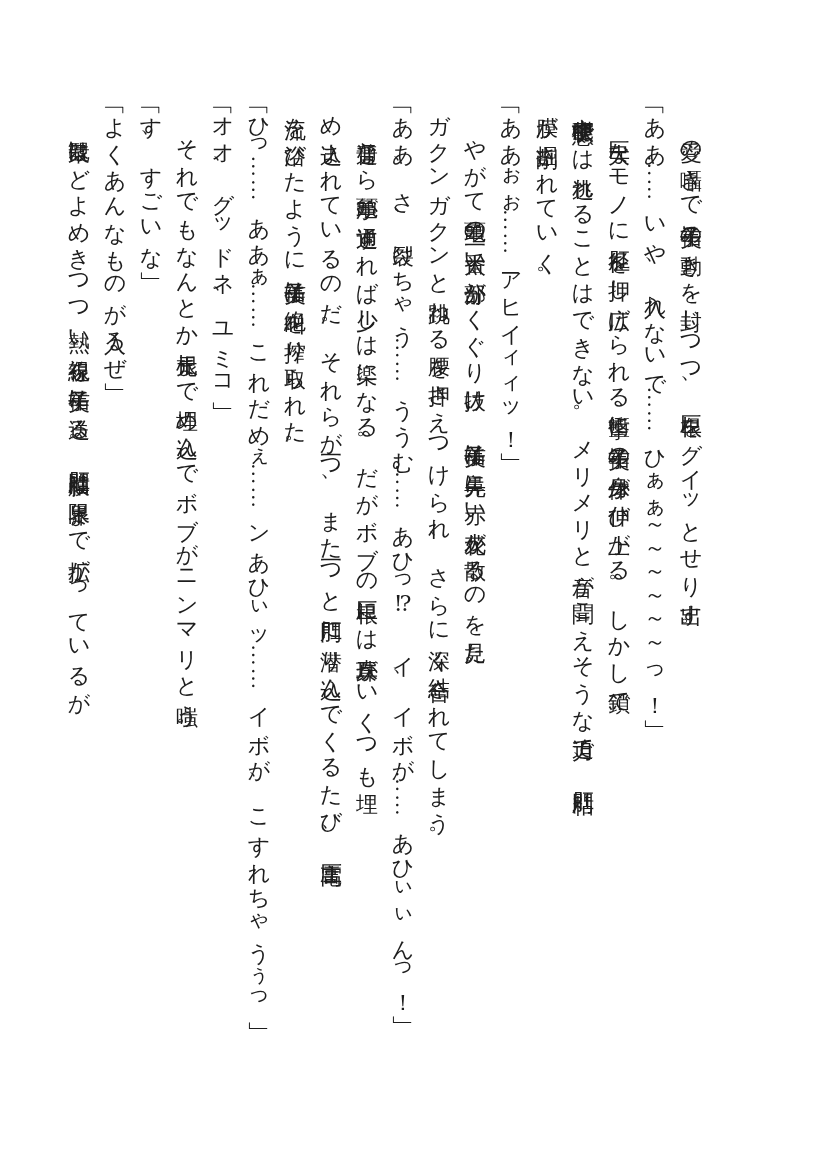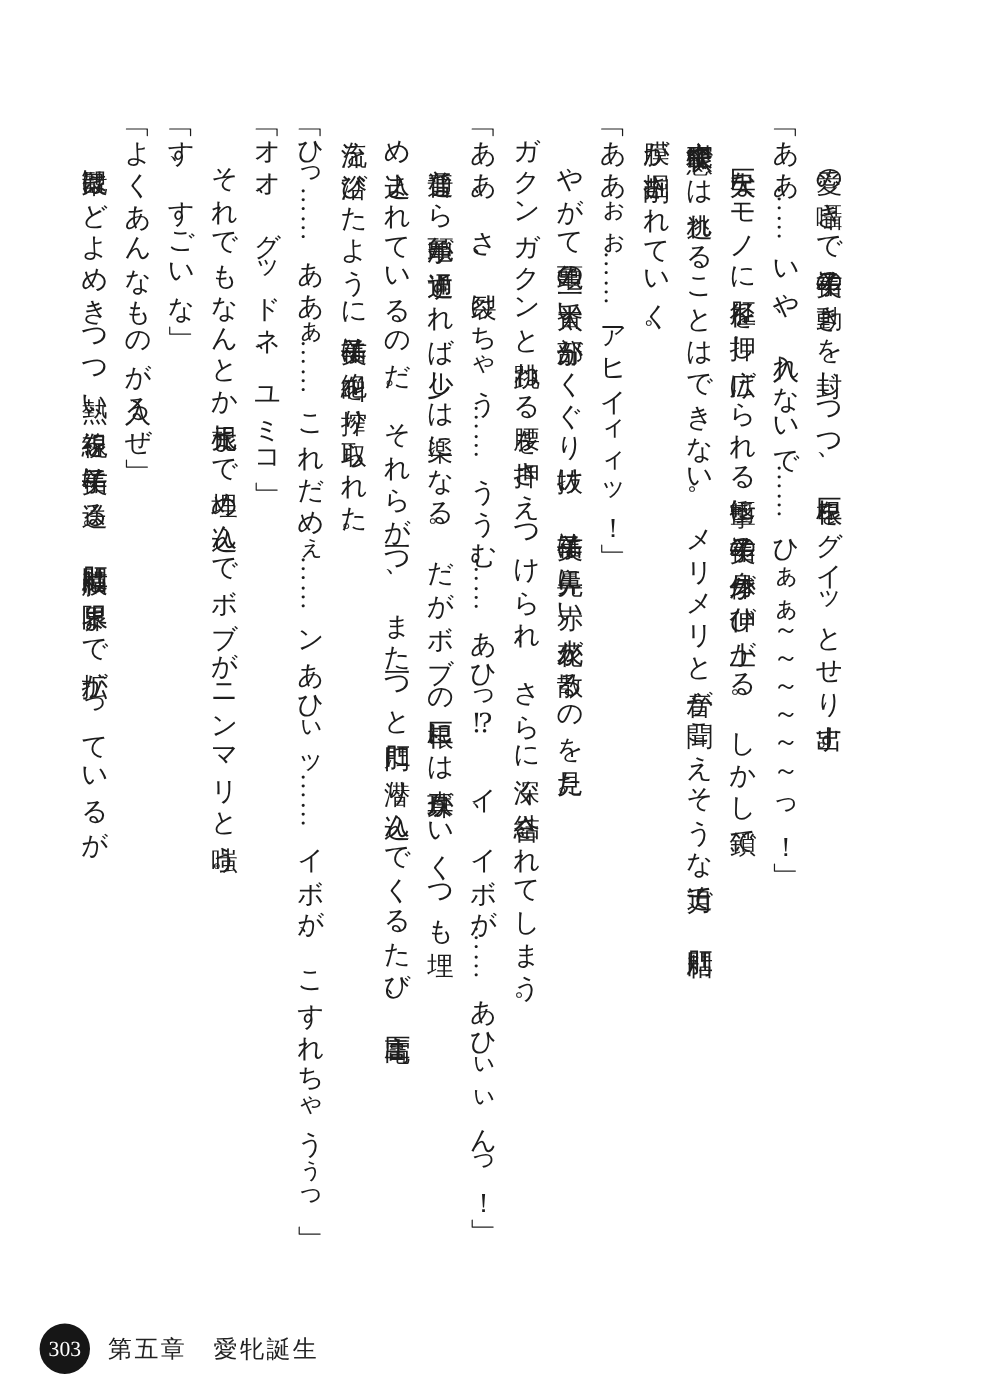--- a/index.html
+++ b/index.html
@@ -85,20 +85,14 @@
     <p>め込まれているのだ。それらが一つ、また一つと肛門に潜り込んでくるたび、高圧電</p>
     <p>流を浴びたように祐美子は絶叫を搾り取られた。</p>
     <p>「ひっ……ああぁ……これだめぇ……ンあひぃッ……イボが、こすれちゃうぅっ」</p>
     <p>「オオ、グッドネ、ユミコ」</p>
     <p class="ind">それでもなんとか根元まで埋め込んでボブがニンマリと嗤う。</p>
     <p>「す、すごいな」</p>
     <p>「よくあんなものが入るぜ」</p>
     <p class="ind">観衆はどよめきつつ熱い視線を祐美子に送る。肛門粘膜は限界まで拡がっているが</p>
   </div>
 
-  <div class="page-footer">
-    <div class="page-number-badge">
-      <span>303</span>
-    </div>
-    <div class="chapter-title">第五章　愛牝誕生</div>
-  </div>
 
 </div>
 
 </body></html>

